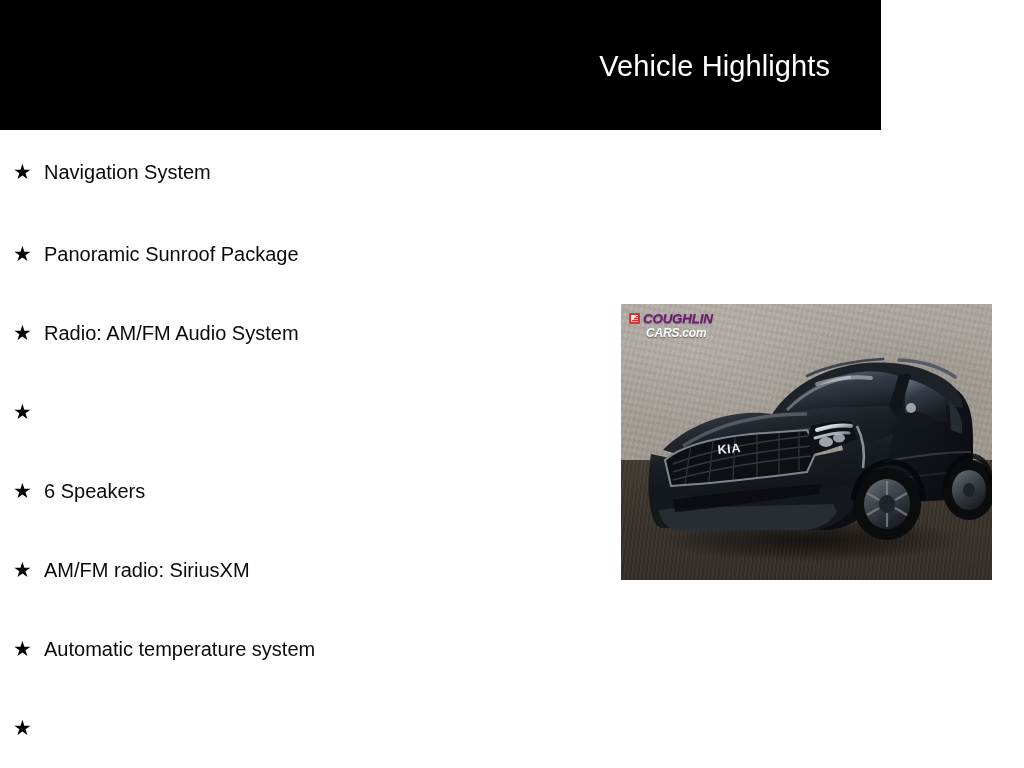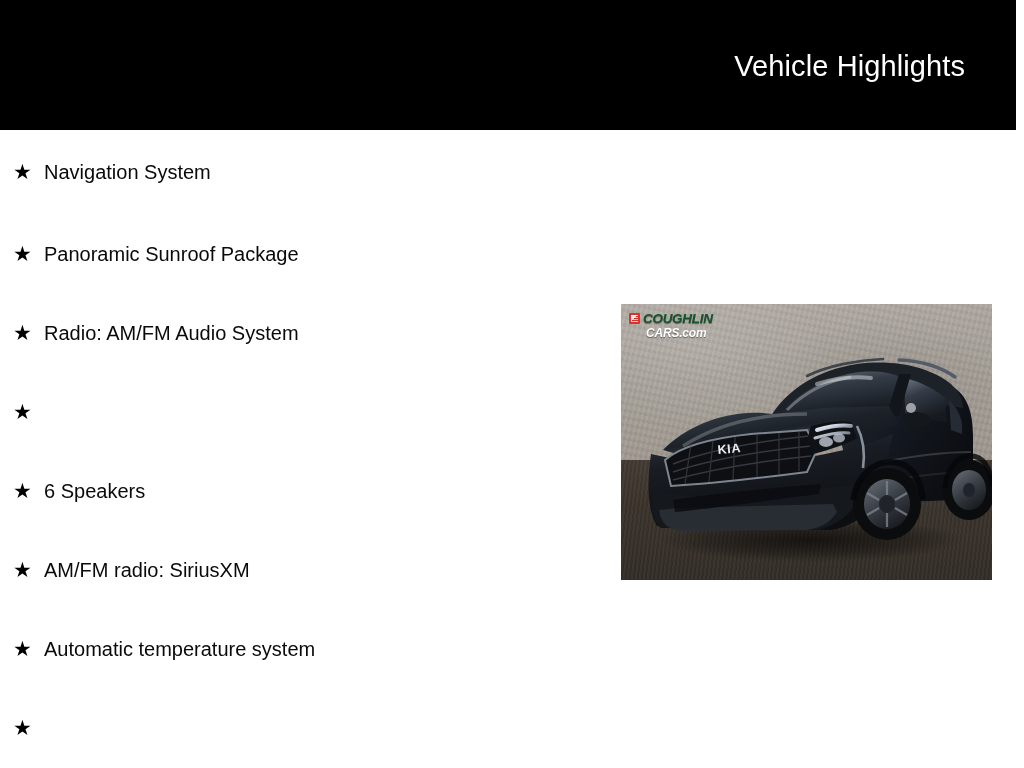--- a/index.html
+++ b/index.html
@@ -15,21 +15,21 @@
     overflow: hidden;
     font-family: "Liberation Sans", sans-serif;
     -webkit-font-smoothing: antialiased;
   }
 
   
   #header-bar {
     position: absolute;
     left: 0;
     top: 0;
-    width: 1016px;
+    width: 881px;
     height: 130px;
     background: #000000;
     box-sizing: border-box;
   }
   #page-title {
     position: absolute;
     right: 51px;
     top: 49px;
     color: #ffffff;
     font-size: 29px;
@@ -162,21 +162,21 @@
   .wm-badge::before {
     content: "";
     position: absolute;
     left: 2px; top: 2px;
     width: 7px; height: 7px;
     background:
       linear-gradient(135deg, rgba(255,255,255,0.85) 0 45%, rgba(255,255,255,0) 46%),
       repeating-linear-gradient(0deg, rgba(255,255,255,0.7) 0 1px, rgba(217,51,47,0) 1px 2px);
   }
   .wm-main {
-    color: #14532d;
+    color: #701a75;
     font-size: 13.5px;
     font-weight: bold;
     font-style: italic;
     letter-spacing: -0.3px;
     text-shadow: 0 1px 1px rgba(0,0,0,0.45);
   }
   .wm-sub {
     color: #ffffff;
     font-size: 12px;
     font-weight: bold;

